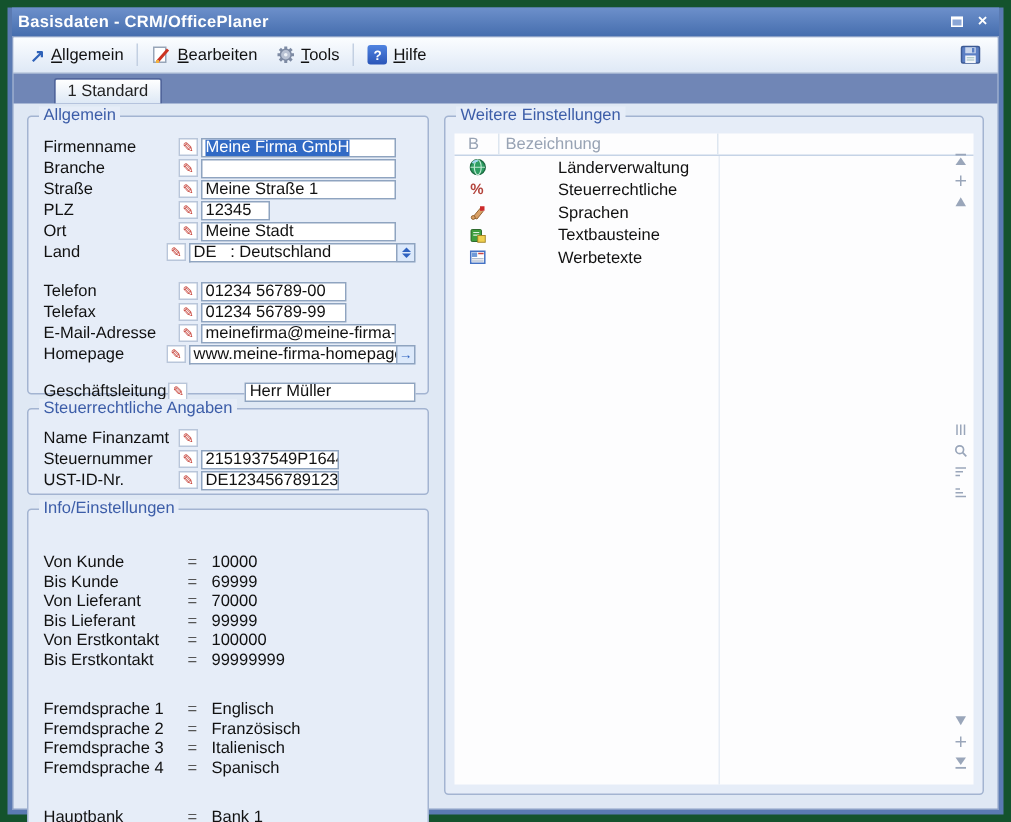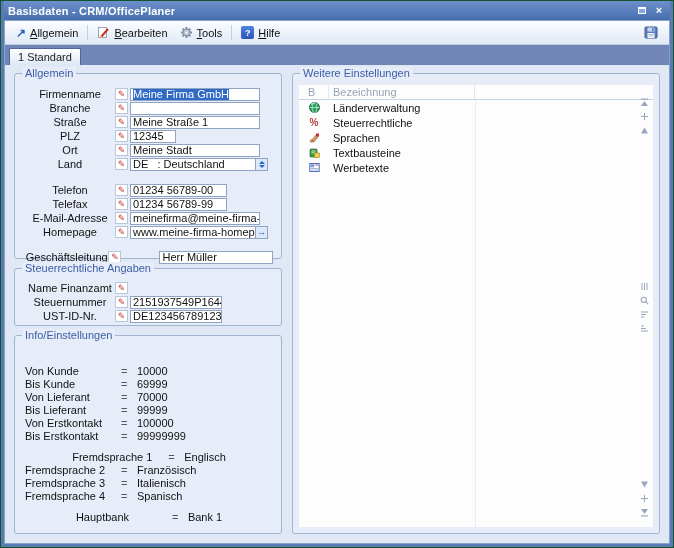--- a/index.html
+++ b/index.html
@@ -1,67 +1,67 @@
 <!DOCTYPE html>
 <html><head>
 <meta charset="utf-8">
 <style>
   html,body{margin:0;padding:0;}
   body{width:674px;height:548px;font-family:"Liberation Sans",sans-serif;font-size:11px;color:#111;background:#fff;}
   *{box-sizing:border-box;}
-  .window{width:674px;height:548px;background:#5a7ab2;border:1px solid #14532d;padding:0 3px 3px;display:flex;flex-direction:column;}
+  .window{width:674px;height:548px;background:#5a7ab2;border:5px solid #14532d;padding:0 3px 3px;display:flex;flex-direction:column;}
   .titlebar{height:19px;flex:0 0 19px;display:flex;align-items:center;padding:0 4px;background:linear-gradient(#6d90cb,#466eae);color:#fff;font-weight:bold;}
   .tb-title{flex:1;letter-spacing:.2px;}
   .tb-btn{width:14px;height:13px;display:flex;align-items:center;justify-content:center;margin-left:3px;}
   .restore-glyph{width:8px;height:7px;border:1px solid #fff;border-top-width:2px;background:#8aa6d6;}
   .close-glyph{color:#fff;font-weight:bold;font-size:11px;line-height:1;}
   .client{flex:1;display:flex;flex-direction:column;background:#dfe8f4;border:1px solid #8ba0c6;min-height:0;}
   .toolbar{height:24px;flex:0 0 24px;background:linear-gradient(#fbfdff,#dfe9f6);border-bottom:1px solid #c2cfe2;display:flex;align-items:center;padding:0 5px;}
   .menu-item{display:flex;align-items:center;gap:4px;padding:2px 6px;border-radius:2px;cursor:default;}
   .menu-item u{text-decoration:underline;}
   .msep{width:1px;height:15px;background:#c3d0e2;margin:0 3px;}
   .tspacer{flex:1;}
   .mi-arrow{color:#2f62b8;font-weight:bold;font-size:12px;line-height:1;}
   .mi-help{width:13px;height:13px;border-radius:2px;background:linear-gradient(#4f83e0,#2a55b8);color:#fff;font-weight:bold;font-size:9px;display:flex;align-items:center;justify-content:center;}
-  .tabstrip{height:20px;flex:0 0 20px;background:#7086b6;display:flex;align-items:flex-end;padding:0 0 0 4px;}
+  .tabstrip{height:20px;flex:0 0 20px;background:#7086b6;display:flex;align-items:flex-end;padding:0 0 0 27px;}
   .tab{background:linear-gradient(#ffffff,#dde8f5);border:1px solid #51659b;border-bottom:none;border-radius:2px 2px 0 0;padding:2px 8px;color:#222;height:17px;}
   .content{flex:1;display:flex;gap:10px;padding:8px 9px 9px;min-height:0;}
   .col-left{width:268px;flex:0 0 268px;display:flex;flex-direction:column;}
   .group{position:relative;border:1px solid #a3b4d1;border-radius:3px;background:#e6edf8;}
   .gtitle{position:absolute;top:-7px;left:7px;background:#e6edf8;padding:0 3px;color:#3c5da8;line-height:12px;}
   .g-allg{height:186px;margin-bottom:9px;padding:13px 8px 4px 10px;}
   .g-steuer{height:58px;margin-bottom:9px;padding:12px 8px 4px 10px;}
   .g-info{flex:1;padding:28px 8px 4px 10px;}
-  .frow{display:flex;align-items:center;height:14px;text-align:center;}
+  .frow{display:flex;align-items:center;height:14px;}
   .flabel{width:90px;color:#111;}
   .editbtn{width:13px;height:12px;background:#fff;border:1px solid #b9c6da;display:flex;align-items:center;justify-content:center;margin-right:2px;color:#c23329;font-size:9px;line-height:1;flex:0 0 13px;}
   .tbox{height:13px;background:#fff;border:1px solid #8fa4c0;display:flex;align-items:center;padding:0 2px;overflow:hidden;}
   .tbox span{white-space:pre;line-height:11px;}
-  .w-full{width:130px;} .w-short{width:46px;} .w-med{width:97px;} .w-tax{width:92px;} .w-g{width:122px;margin-left:36px;} .w-combo{width:125px;}
+  .w-full{width:130px;} .w-short{width:46px;} .w-med{width:97px;} .w-tax{width:92px;} .w-g{width:122px;margin-left:36px;} .w-combo{width:138px;}
   .combo{display:flex;}
   .combo .tbox{border-right:none;}
   .spinbtn{width:13px;height:13px;border:1px solid #8fa4c0;background:#dce9fb;display:flex;flex-direction:column;align-items:center;justify-content:center;gap:1px;}
   .tu{width:0;height:0;border-left:3px solid transparent;border-right:3px solid transparent;border-bottom:3px solid #2f62c0;}
   .td{width:0;height:0;border-left:3px solid transparent;border-right:3px solid transparent;border-top:3px solid #2f62c0;}
   .gobtn{width:13px;height:13px;border:1px solid #8fa4c0;background:#dce9fb;color:#2f62c0;font-weight:bold;font-size:9px;display:flex;align-items:center;justify-content:center;line-height:1;}
   .sel{background:#316ac5;color:#fff;}
-  .gap6{margin-top:12px;} .gap10{margin-top:11px;} .gap18{margin-top:8px;justify-content:center;}
+  .gap6{margin-top:12px;} .gap10{margin-top:11px;} .gap18{margin-top:20px;}
   .irow{display:flex;height:13px;align-items:center;}
   .ilabel{width:96px;}
   .ieq{width:16px;color:#555;}
   .g-weitere{flex:1;padding:11px 6px 6px;display:flex;}
   .grid{position:relative;flex:1;background:#fdfdfe;display:flex;flex-direction:column;}
   .ghead{display:flex;height:15px;align-items:center;border-bottom:1px solid #c5d3e6;color:#98a3b4;}
   .hb{width:30px;padding-left:9px;height:100%;display:flex;align-items:center;border-right:1px solid #dde6f0;}
   .hbez{width:146px;padding-left:4px;height:100%;display:flex;align-items:center;border-right:1px solid #dde6f0;}
   .gbody{flex:1;position:relative;}
   .gbody::before{content:"";position:absolute;left:176px;top:0;bottom:0;width:1px;background:#e7edf5;}
   .grow{display:flex;height:15px;align-items:center;}
   .cb{width:30px;display:flex;justify-content:center;align-items:center;}
-  .cl{padding-left:4px;}
+  .cl{padding-left:4px;margin-left:35px;}
   .navstrip{position:absolute;right:4px;top:13px;bottom:10px;display:flex;flex-direction:column;align-items:center;justify-content:space-between;}
   .navgrp{display:flex;flex-direction:column;gap:5px;align-items:center;}
   .pct{color:#b3443c;font-weight:bold;font-size:10px;line-height:1;}
   .nico{display:block;}
 </style>
 </head>
 <body>
 
 <div class="window">
 

